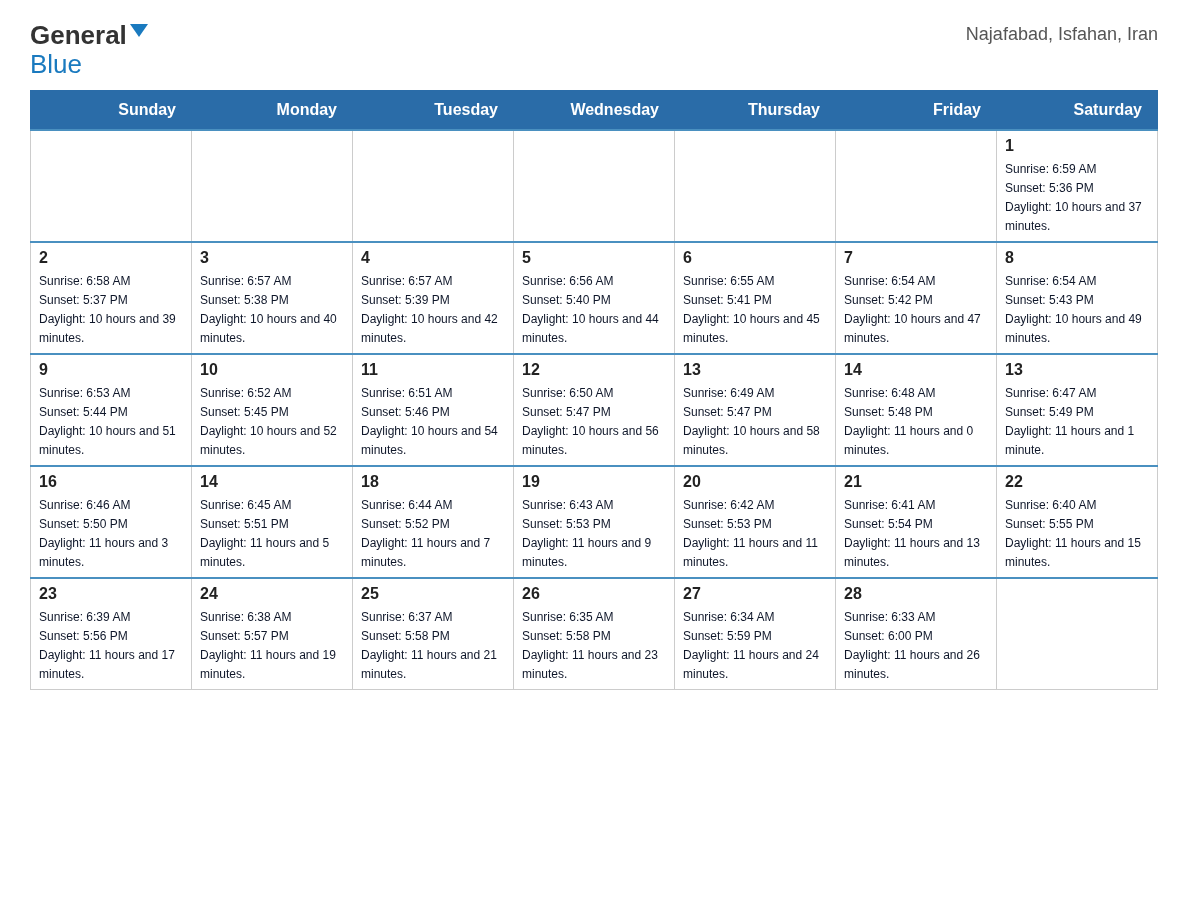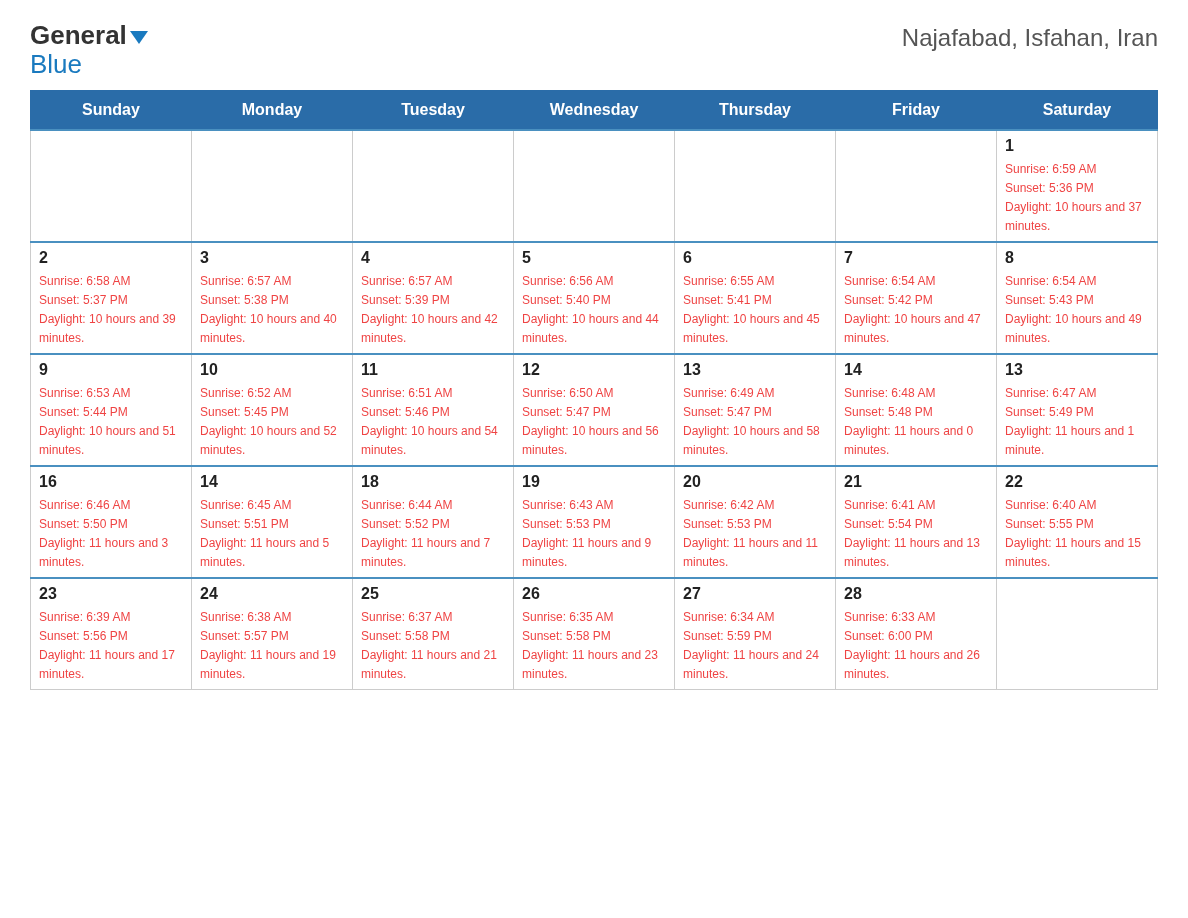--- a/index.html
+++ b/index.html
@@ -24,36 +24,36 @@
     .title-block {
       text-align: right;
     }
     .month-title {
       font-size: 52px;
       font-weight: bold;
       color: #222;
       line-height: 1.1;
     }
     .location {
-      font-size: 24px;
+      font-size: 18px;
       color: #555;
       margin-top: 4px;
     }
     .calendar {
       width: 100%;
       border-collapse: collapse;
       margin-top: 10px;
     }
     .calendar th {
       background-color: #2a6ca8;
       color: #fff;
       font-size: 16px;
       font-weight: bold;
-      padding: 10px 5px;
-      text-align: center;
+      padding: 10px 15px;
+      text-align: right;
       border: 1px solid #2a6ca8;
     }
     .calendar td {
       border: 1px solid #ccc;
       vertical-align: top;
       padding: 6px 8px;
       width: calc(100%/7);
       min-height: 110px;
     }
     .calendar tr td {
@@ -61,29 +61,29 @@
     }
     .day-number {
       font-size: 16px;
       font-weight: bold;
       color: #222;
       display: block;
       margin-bottom: 4px;
     }
     .day-info {
       font-size: 12px;
-      color: #ef4444;
+      color: #0f172a;
       line-height: 1.5;
     }
     .empty-cell {
       background: #fff;
     }
     .logo-top {
       display: flex;
-      align-items: center;
+      align-items: flex-start;
       gap: 0;
     }
     .logo-text-general {
       font-size: 26px;
       font-weight: bold;
       color: #333;
     }
     .logo-triangle {
       width: 0;
       height: 0;

